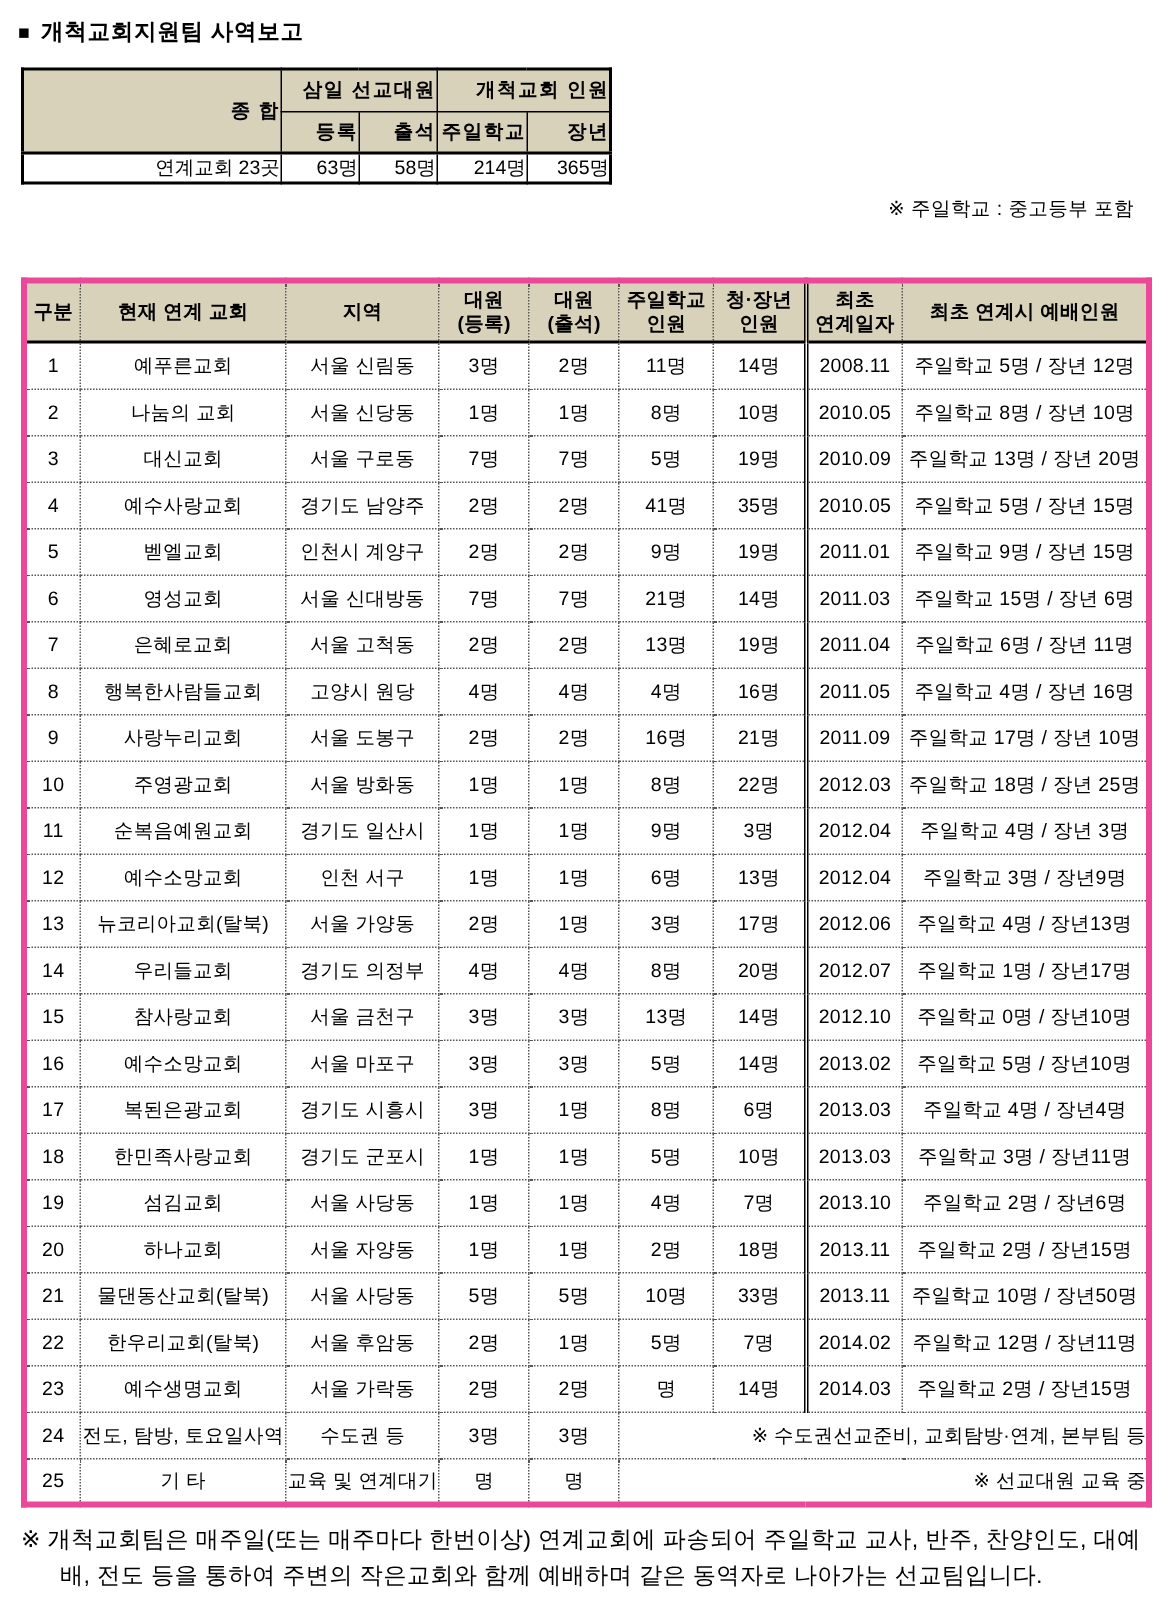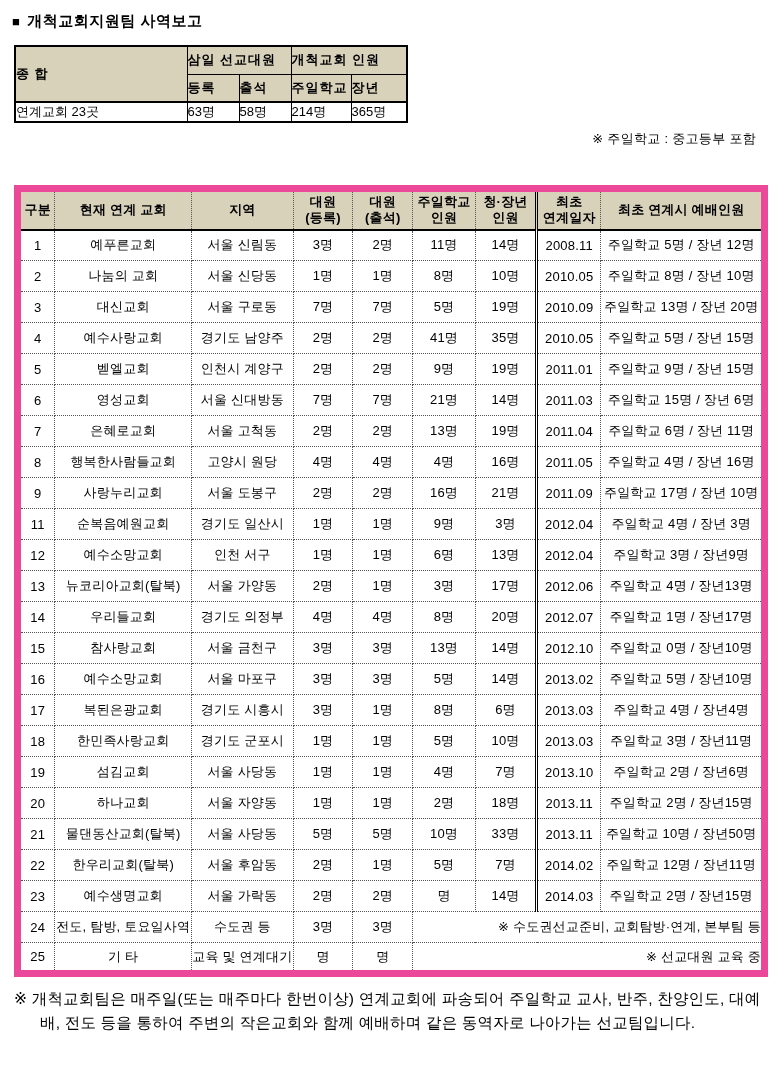--- a/index.html
+++ b/index.html
@@ -30,21 +30,21 @@
   table { border-collapse: collapse; table-layout: fixed; }
   .summary-table {
     margin-top: 14px;
     margin-left: 2px;
     width: 392px;
     border: 2px solid #000;
     font-size: 13px;
   }
   .summary-table th, .summary-table td {
     border: 1px solid #000;
-    text-align: left;
+    text-align: right;
     vertical-align: middle;
   }
   .summary-table th {
     background: #d9d2bb;
     font-weight: bold;
     height: 28px;
     letter-spacing: 1px;
   }
   .summary-table td {
     height: 15px;
@@ -55,21 +55,21 @@
   .pre-note {
     text-align: right;
     font-size: 13px;
     margin: 7px 12px 3px 0;
     letter-spacing: 0.3px;
   }
   
   .main-table {
     width: 754px;
     margin-left: 2px;
-    border: 7px solid #ec4899;
+    border: 4px solid #ec4899;
     font-size: 13px;
     margin-top: 37px;
   }
   .main-table th {
     background: #d9d2bb;
     font-weight: bold;
     height: 41px;
     border: 1px dotted #555;
     border-bottom: 2px solid #000;
     white-space: pre-line;
@@ -269,20 +269,31 @@
           <td class="c-church">사랑누리교회</td>
           <td class="c-region">서울 도봉구</td>
           <td class="c-num">2명</td>
           <td class="c-num">2명</td>
           <td class="c-num">16명</td>
           <td class="c-num">21명</td>
           <td class="c-date dbl">2011.09</td>
           <td class="c-worship">주일학교 17명 / 장년 10명</td>
         </tr>
         <tr>
+          <td class="c-no">10</td>
+          <td class="c-church">주영광교회</td>
+          <td class="c-region">서울 방화동</td>
+          <td class="c-num">1명</td>
+          <td class="c-num">1명</td>
+          <td class="c-num">8명</td>
+          <td class="c-num">22명</td>
+          <td class="c-date dbl">2012.03</td>
+          <td class="c-worship">주일학교 18명 / 장년 25명</td>
+        </tr>
+        <tr>
           <td class="c-no">11</td>
           <td class="c-church">순복음예원교회</td>
           <td class="c-region">경기도 일산시</td>
           <td class="c-num">1명</td>
           <td class="c-num">1명</td>
           <td class="c-num">9명</td>
           <td class="c-num">3명</td>
           <td class="c-date dbl">2012.04</td>
           <td class="c-worship">주일학교 4명 / 장년 3명</td>
         </tr>

